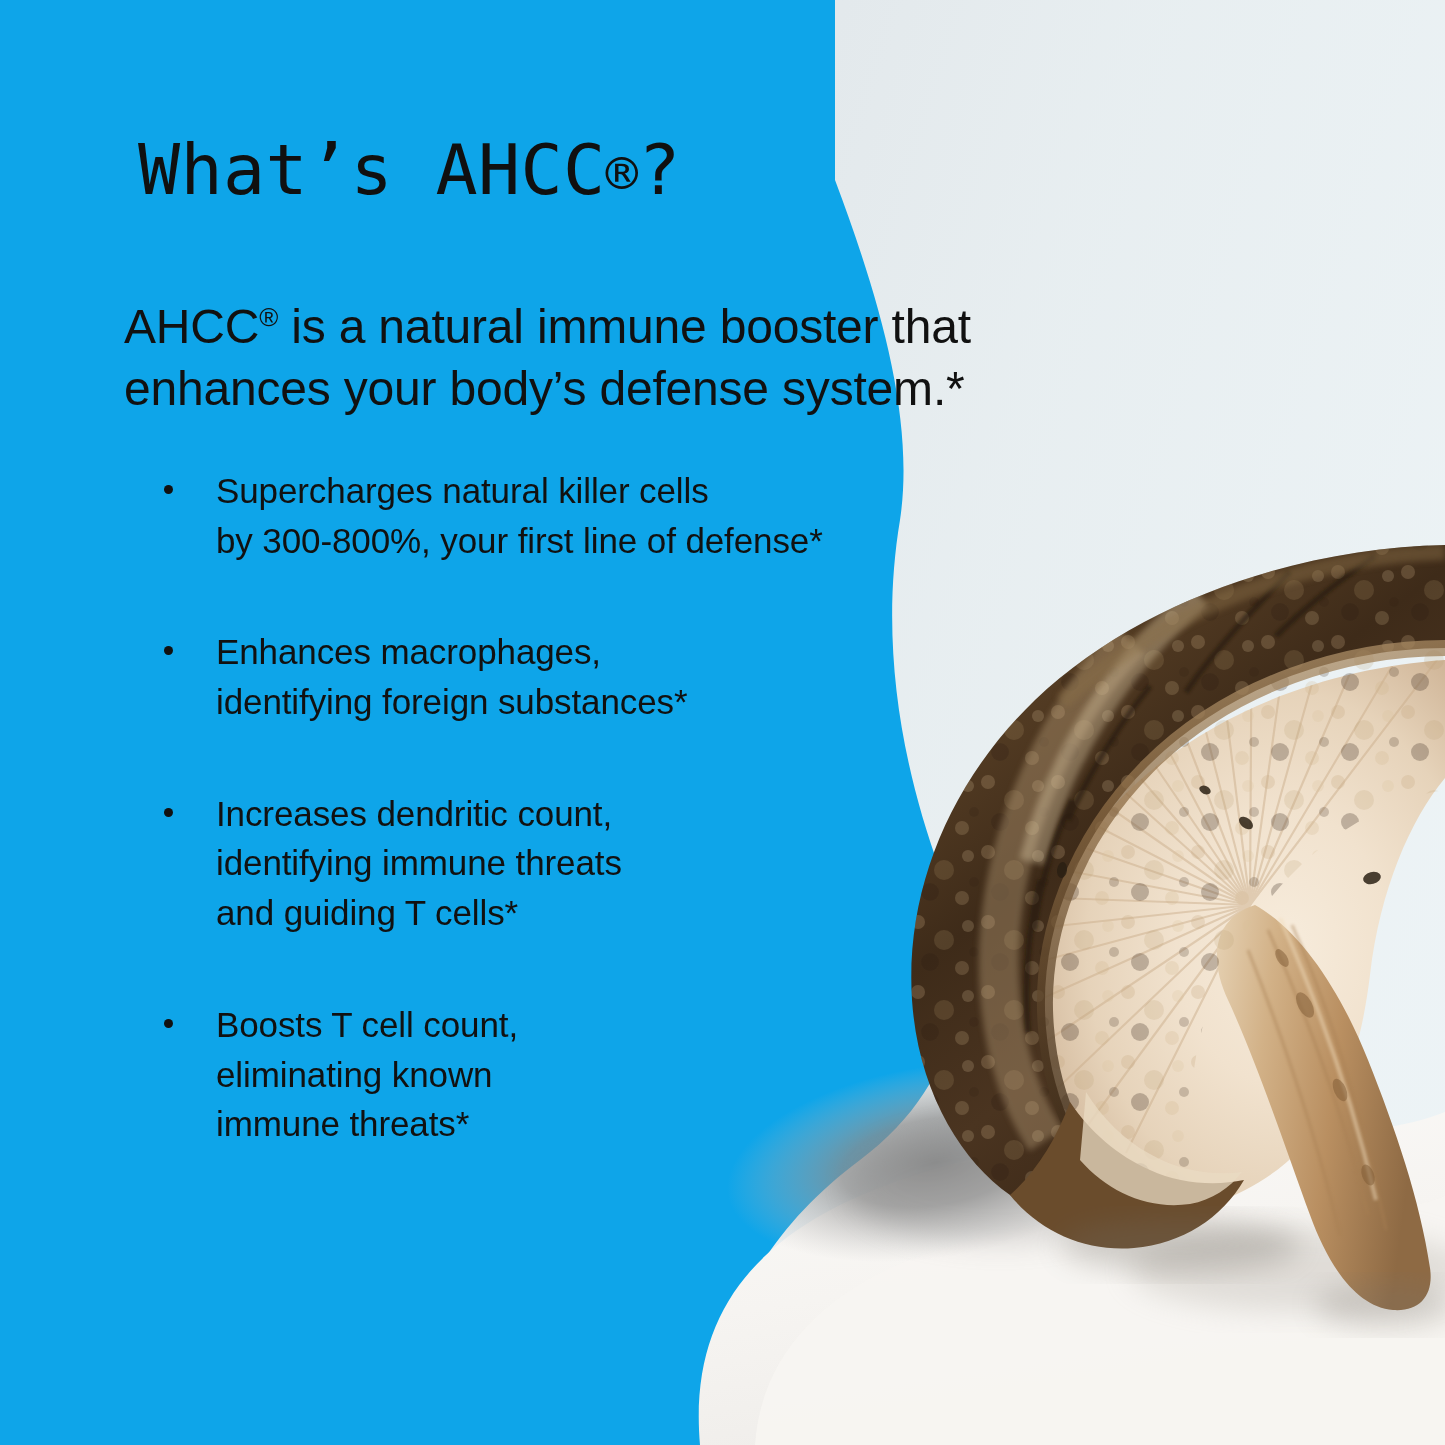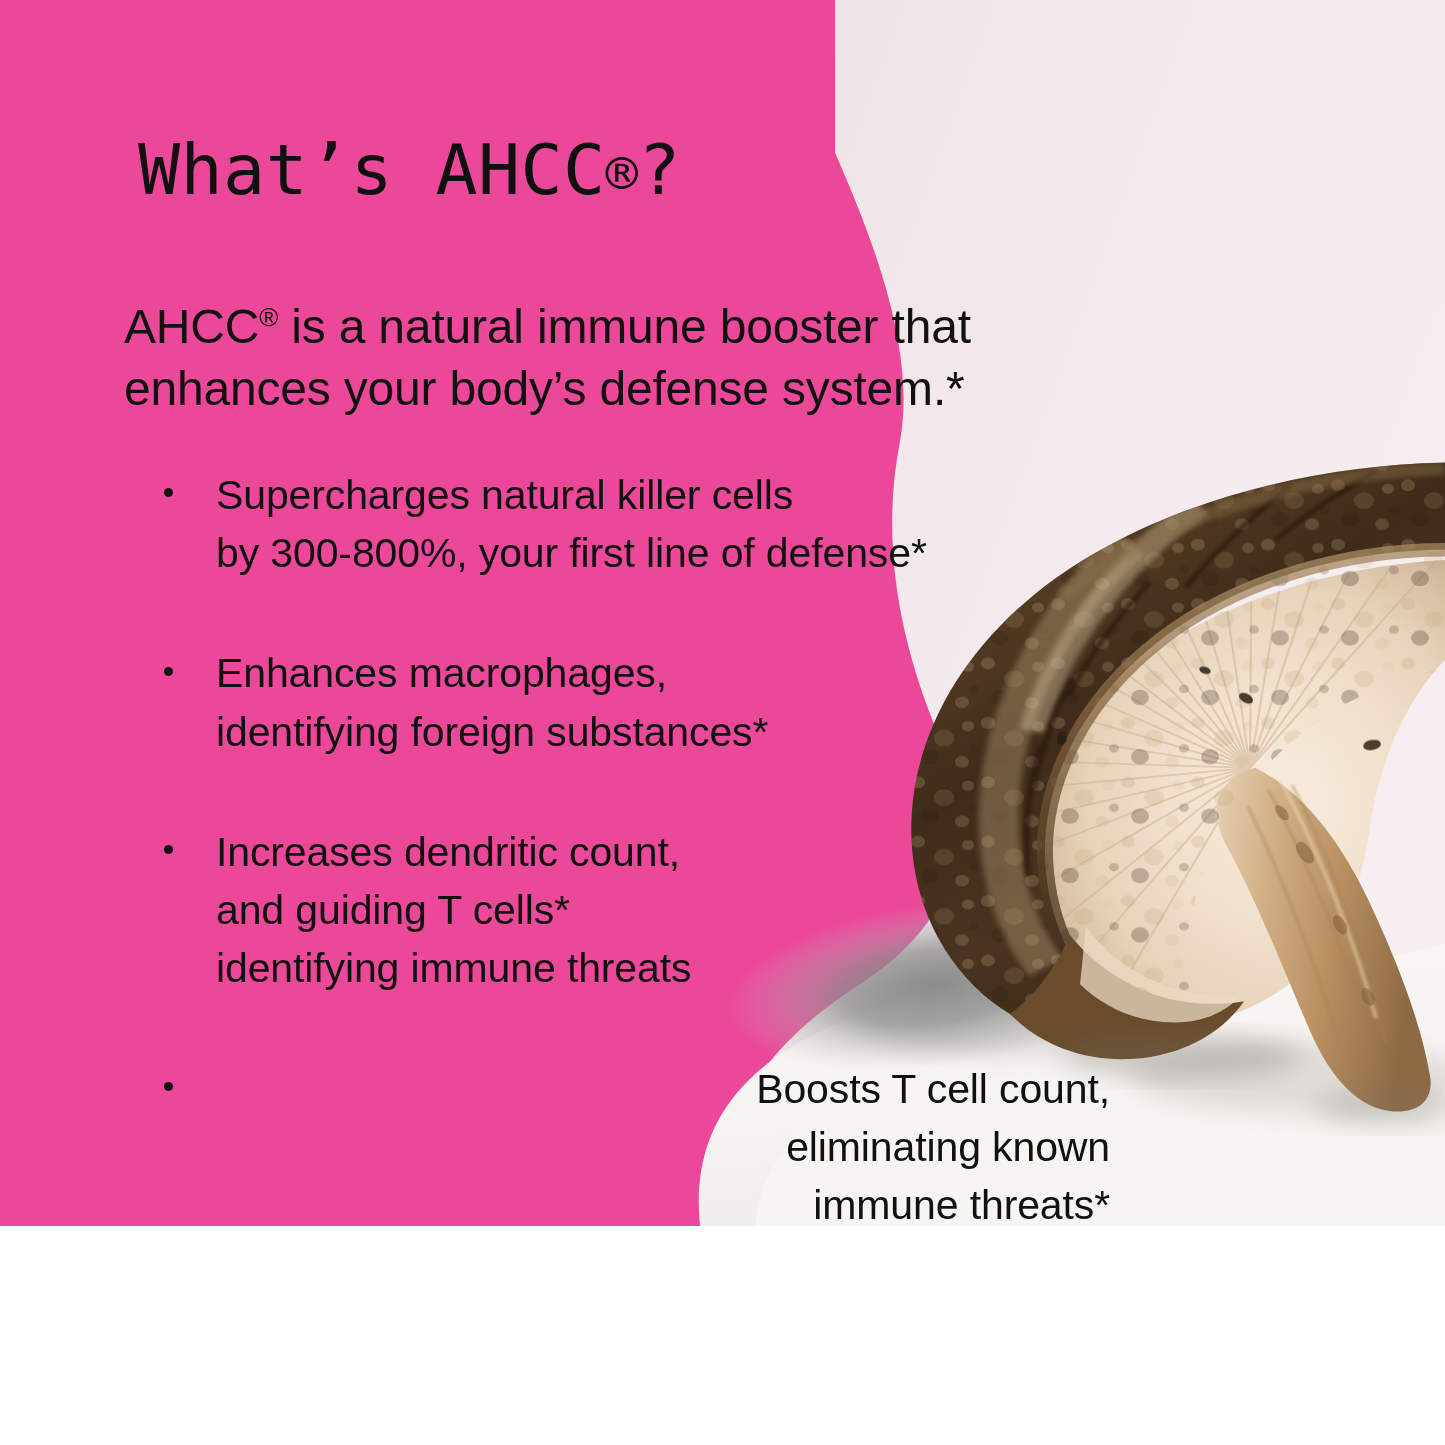--- a/index.html
+++ b/index.html
@@ -3,23 +3,23 @@
 <meta charset="utf-8">
 <style>
   html, body {
     margin: 0;
     padding: 0;
     background: #ffffff;
   }
   #canvas {
     position: relative;
     width: 1445px;
-    height: 1226px;
+    height: 1445px;
     overflow: hidden;
-    background: #ec4899;
+    background: #0ea5e9;
     font-family: "Liberation Sans", sans-serif;
     -webkit-font-smoothing: antialiased;
   }
 
   
   .photo-layer {
     position: absolute;
     inset: 0;
     pointer-events: none;
   }
@@ -70,26 +70,26 @@
     top: 466px;
     width: 950px;
     margin: 0;
     padding: 0;
     list-style: none;
   }
   .bullets li {
     position: relative;
     padding-left: 56px;
     margin-bottom: 62px;
-    font-size: 41px;
+    font-size: 35px;
     line-height: 1.42;
     letter-spacing: -0.003em;
     color: #111111;
   }
-  .bullets li:last-child { margin-bottom: 12px; text-align: right; }
+  .bullets li:last-child { margin-bottom: 12px; }
   .bullets li .dot {
     position: absolute;
     left: 4px;
     top: 0.54em;
     width: 9px;
     height: 9px;
     border-radius: 50%;
     background: #111111;
   }
   .bullets li .ln { display: block; }
@@ -343,22 +343,22 @@
 
       <li>
         <span class="dot"></span>
         <span class="ln">Enhances macrophages,</span>
         <span class="ln">identifying foreign substances*</span>
       </li>
 
       <li>
         <span class="dot"></span>
         <span class="ln">Increases dendritic count,</span>
+        <span class="ln">identifying immune threats</span>
         <span class="ln">and guiding T cells*</span>
-        <span class="ln">identifying immune threats</span>
       </li>
 
       <li>
         <span class="dot"></span>
         <span class="ln">Boosts T cell count,</span>
         <span class="ln">eliminating known</span>
         <span class="ln">immune threats*</span>
       </li>
 
     </ul>

